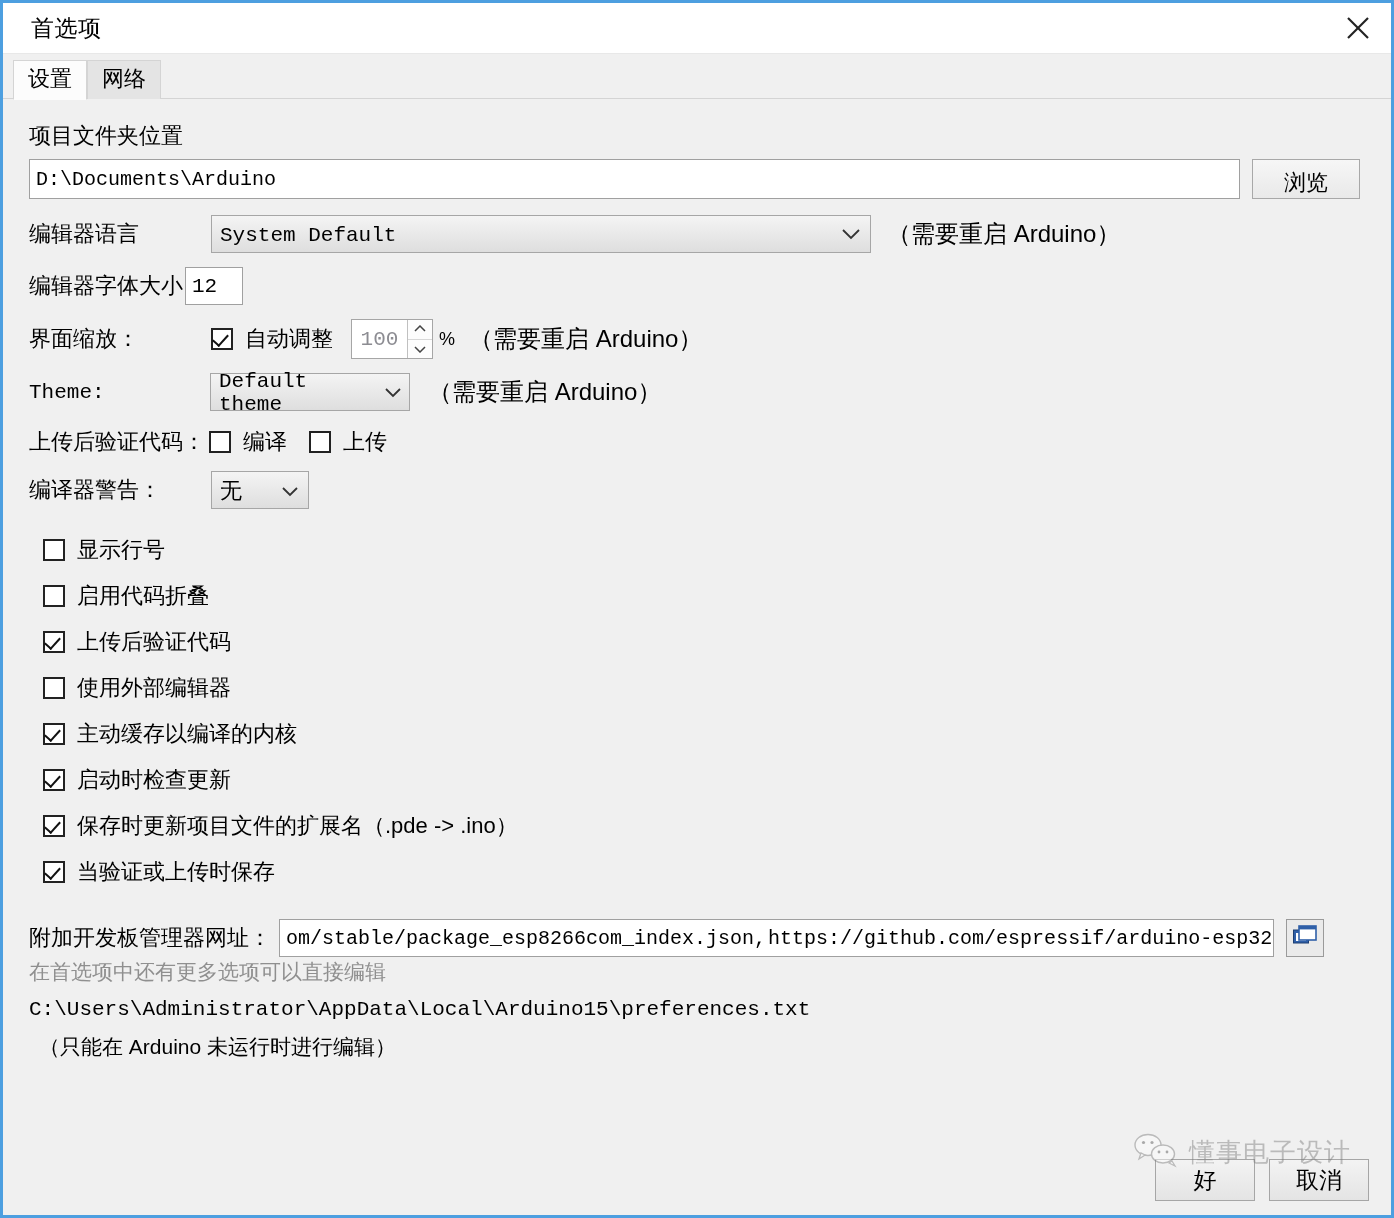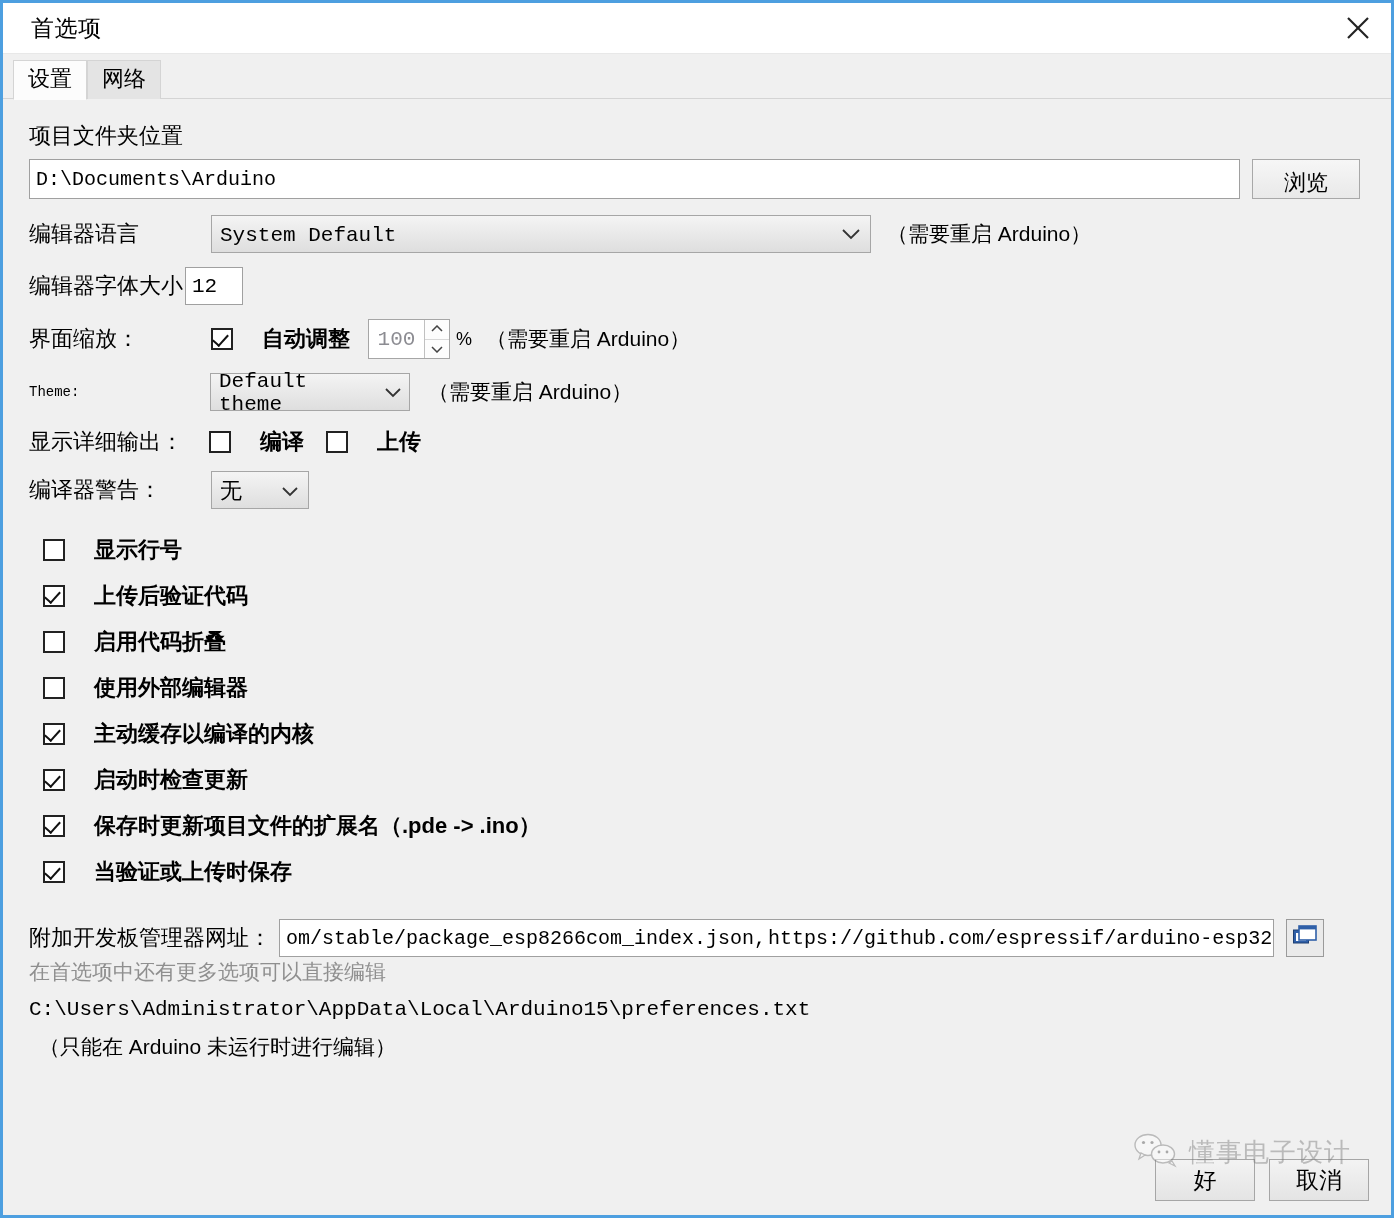--- a/index.html
+++ b/index.html
@@ -99,24 +99,24 @@
     display: flex;
     align-items: center;
   }
   .lbl {
     font-size: 22px;
     color: #000;
     white-space: nowrap;
   }
   .lbl-mono {
     font-family: "Liberation Mono", monospace;
-    font-size: 14px;
+    font-size: 21px;
   }
   .hint {
-    font-size: 21px;
+    font-size: 24px;
     white-space: nowrap;
   }
   
   .textfield {
     background: #ffffff;
     border: 1px solid #a0a0a0;
     box-sizing: border-box;
     font-family: "Liberation Mono", monospace;
     font-size: 20px;
     color: #000;
@@ -225,22 +225,21 @@
     top: 1px;
     width: 7px;
     height: 13px;
     border: solid #111;
     border-width: 0 2px 2px 0;
     transform: rotate(42deg);
   }
   .cb-row {
     display: flex;
     align-items: center;
-    gap: 29px;
-    font-weight: bold;
+    gap: 12px;
   }
   .cb-row .cbl {
     font-size: 22px;
     white-space: nowrap;
   }
   
   .optlist { margin-top: 18px; }
   .optlist .cb-row { height: 46px; margin-left: 14px; }
   
   #url-field {
@@ -413,21 +412,21 @@
         <span class="chev">
           <svg width="20" height="13" viewBox="0 0 20 13">
               <polyline points="3,3 10,10 17,3" fill="none" stroke="#333" stroke-width="1.8"></polyline>
             </svg>
         </span>
       </div>
       <div class="hint" style="margin-left:18px;">（需要重启 Arduino）</div>
     </div>
 
     <div class="row" style="margin-top:16px;">
-      <div class="lbl" style="width:180px;">显示详细输出：</div>
+      <div class="lbl" style="width:180px;">上传后验证代码：</div>
       <div class="cb-row">
         <span class="cb"></span>
         <span class="cbl">编译</span>
       </div>
       <div class="cb-row" style="margin-left:22px;">
         <span class="cb"></span>
         <span class="cbl">上传</span>
       </div>
     </div>
 
@@ -442,26 +441,26 @@
         </span>
       </div>
     </div>
 
     <div class="optlist">
       <div class="cb-row">
         <span class="cb"></span>
         <span class="cbl">显示行号</span>
       </div>
       <div class="cb-row">
+        <span class="cb"></span>
+        <span class="cbl">启用代码折叠</span>
+      </div>
+      <div class="cb-row">
         <span class="cb checked"></span>
         <span class="cbl">上传后验证代码</span>
-      </div>
-      <div class="cb-row">
-        <span class="cb"></span>
-        <span class="cbl">启用代码折叠</span>
       </div>
       <div class="cb-row">
         <span class="cb"></span>
         <span class="cbl">使用外部编辑器</span>
       </div>
       <div class="cb-row">
         <span class="cb checked"></span>
         <span class="cbl">主动缓存以编译的内核</span>
       </div>
       <div class="cb-row">

